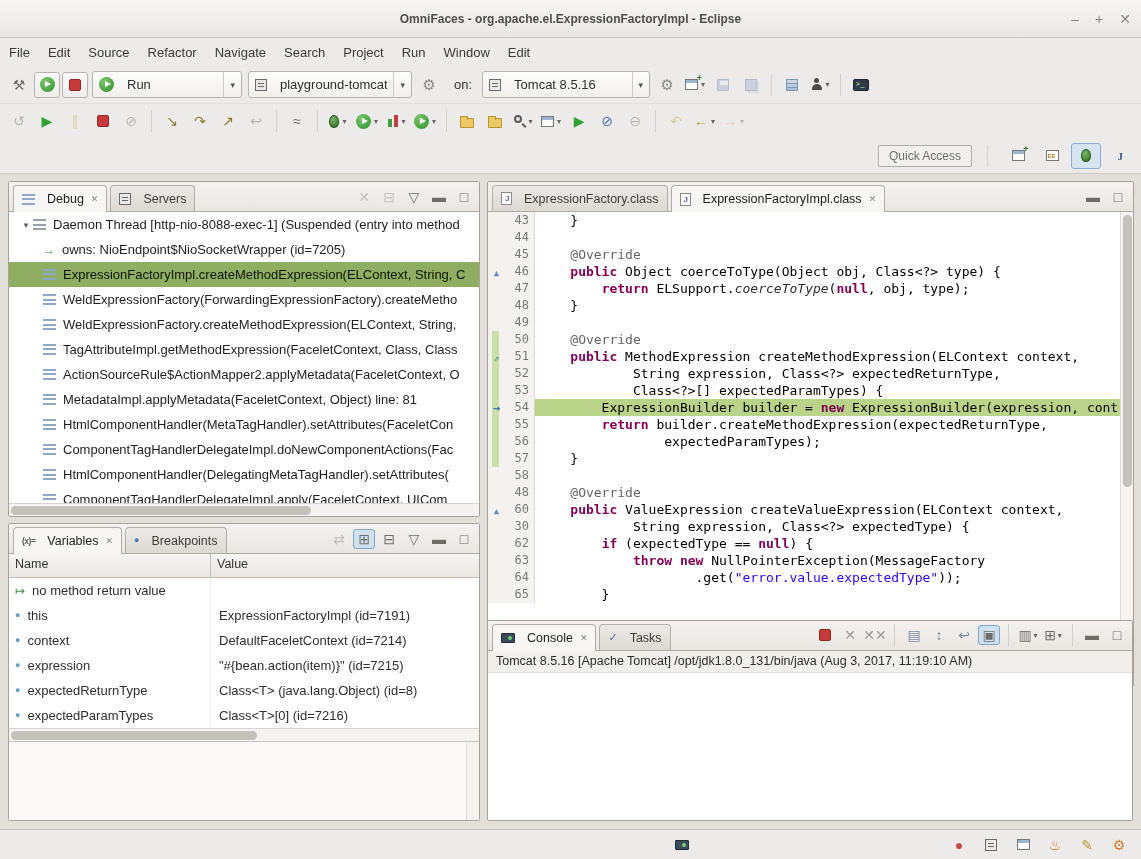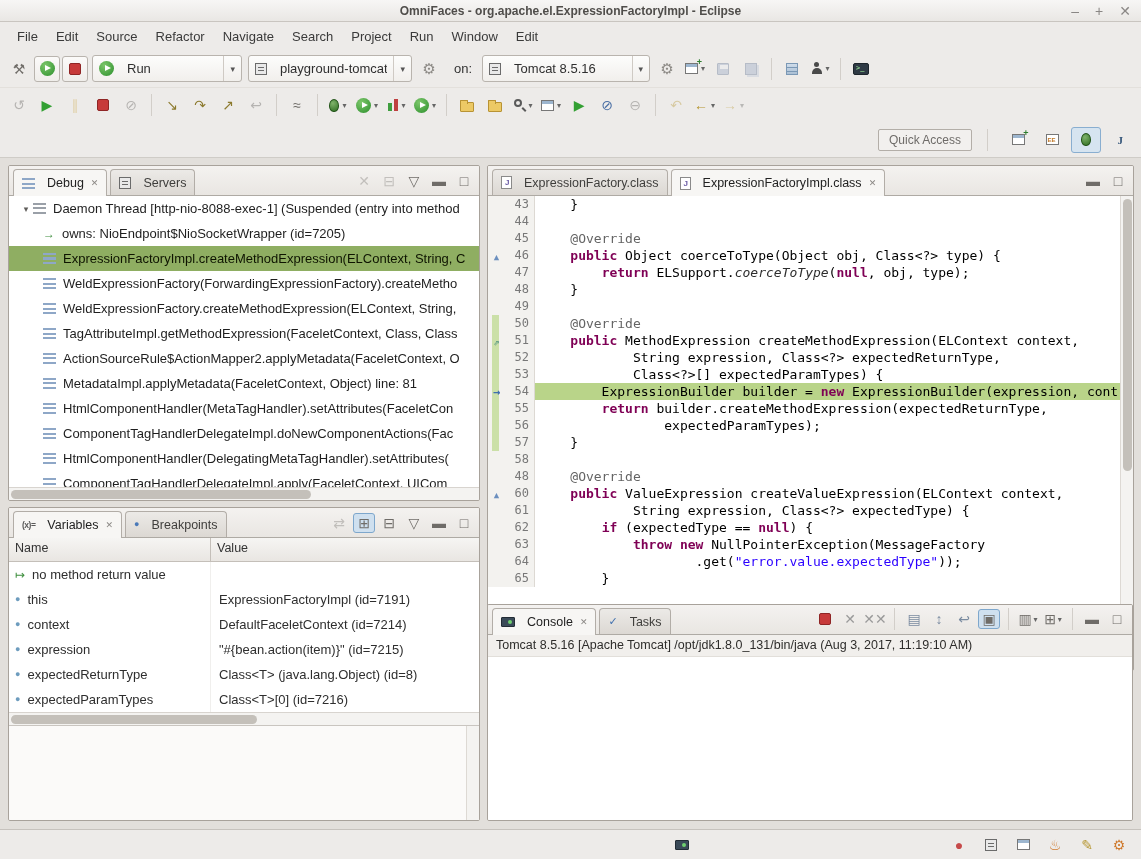--- a/index.html
+++ b/index.html
@@ -1,24 +1,24 @@
 <!DOCTYPE html>
 <html><head>
 <meta charset="utf-8">
 <style>
   *{box-sizing:border-box;margin:0;padding:0}
   html,body{width:1141px;height:859px;overflow:hidden}
   body{font-family:"Liberation Sans",sans-serif;font-size:13px;background:#edebe9;color:#2e2e2e}
   .window{width:1141px;height:859px;display:flex;flex-direction:column;outline:1px solid #98938d;background:#edebe9}
 
   
-  .titlebar{height:22px;min-height:22px;background:linear-gradient(#f7f6f5,#e9e7e4);border-bottom:1px solid #c9c5c0;position:relative;display:flex;align-items:center;justify-content:center}
+  .titlebar{height:38px;min-height:22px;background:linear-gradient(#f7f6f5,#e9e7e4);border-bottom:1px solid #c9c5c0;position:relative;display:flex;align-items:center;justify-content:center}
   .title{font-size:12px;font-weight:bold;color:#4f4d4a}
   .win-controls{position:absolute;right:10px;display:flex;gap:16px;color:#8a8785;font-size:14px;line-height:1}
-  .menubar{height:28px;min-height:28px;display:flex;align-items:center;padding-left:8px}
+  .menubar{height:28px;min-height:28px;display:flex;align-items:center;}
   .menu-item{padding:4px 9px;color:#3a3a3a}
 
   
   .toolbar{display:flex;align-items:center;padding:0 6px;gap:2px}
   .tb1{height:38px;min-height:38px;border-bottom:1px solid #e3e0dc}
   .tb2{height:34px;min-height:34px}
   .tb-btn{height:26px;min-width:26px;display:inline-flex;align-items:center;justify-content:center;border-radius:3px;gap:2px;padding:0 3px;color:#5d5b58}
   .tb-btn.framed{border:1px solid #b9b4ae;background:linear-gradient(#fbfaf9,#efedea)}
   .tb-btn.disabled{opacity:.38}
   .glyph{font-size:14px;line-height:1}
@@ -554,21 +554,21 @@
             <div class="cl"><span class="mk range"><span class="mglyph m-breakpoint">⇗</span></span><span class="ln">51</span><span class="codetext"><span class="t-p">    </span><span class="t-k">public</span><span class="t-p"> MethodExpression createMethodExpression(ELContext context,</span></span></div>
             <div class="cl"><span class="mk range"></span><span class="ln">52</span><span class="codetext"><span class="t-p">            String expression, Class&lt;?&gt; expectedReturnType,</span></span></div>
             <div class="cl"><span class="mk range"></span><span class="ln">53</span><span class="codetext"><span class="t-p">            Class&lt;?&gt;[] expectedParamTypes) {</span></span></div>
             <div class="cl hl"><span class="mk range"><span class="mglyph m-pointer">→</span></span><span class="ln">54</span><span class="codetext"><span class="t-p">        ExpressionBuilder builder = </span><span class="t-k">new</span><span class="t-p"> ExpressionBuilder(expression, cont</span></span></div>
             <div class="cl"><span class="mk range"></span><span class="ln">55</span><span class="codetext"><span class="t-p">        </span><span class="t-k">return</span><span class="t-p"> builder.createMethodExpression(expectedReturnType,</span></span></div>
             <div class="cl"><span class="mk range"></span><span class="ln">56</span><span class="codetext"><span class="t-p">                expectedParamTypes);</span></span></div>
             <div class="cl"><span class="mk range"></span><span class="ln">57</span><span class="codetext"><span class="t-p">    }</span></span></div>
             <div class="cl"><span class="mk"></span><span class="ln">58</span><span class="codetext"></span></div>
             <div class="cl"><span class="mk"></span><span class="ln">48</span><span class="codetext"><span class="t-p">    </span><span class="t-a">@Override</span></span></div>
             <div class="cl"><span class="mk"><span class="mglyph m-override">▲</span></span><span class="ln">60</span><span class="codetext"><span class="t-p">    </span><span class="t-k">public</span><span class="t-p"> ValueExpression createValueExpression(ELContext context,</span></span></div>
-            <div class="cl"><span class="mk"></span><span class="ln">61</span><span class="codetext"><span class="t-p">            String expression, Class&lt;?&gt; expectedType) {</span></span></div>
+            <div class="cl"><span class="mk"></span><span class="ln">30</span><span class="codetext"><span class="t-p">            String expression, Class&lt;?&gt; expectedType) {</span></span></div>
             <div class="cl"><span class="mk"></span><span class="ln">62</span><span class="codetext"><span class="t-p">        </span><span class="t-k">if</span><span class="t-p"> (expectedType == </span><span class="t-k">null</span><span class="t-p">) {</span></span></div>
             <div class="cl"><span class="mk"></span><span class="ln">63</span><span class="codetext"><span class="t-p">            </span><span class="t-k">throw</span><span class="t-p"> </span><span class="t-k">new</span><span class="t-p"> NullPointerException(MessageFactory</span></span></div>
             <div class="cl"><span class="mk"></span><span class="ln">64</span><span class="codetext"><span class="t-p">                    .get(</span><span class="t-s">"error.value.expectedType"</span><span class="t-p">));</span></span></div>
             <div class="cl"><span class="mk"></span><span class="ln">65</span><span class="codetext"><span class="t-p">        }</span></span></div>
           </div>
         <div class="ed-vscroll">
           <div class="vthumb"></div>
         </div>
       </div>
       <div class="hscroll">

